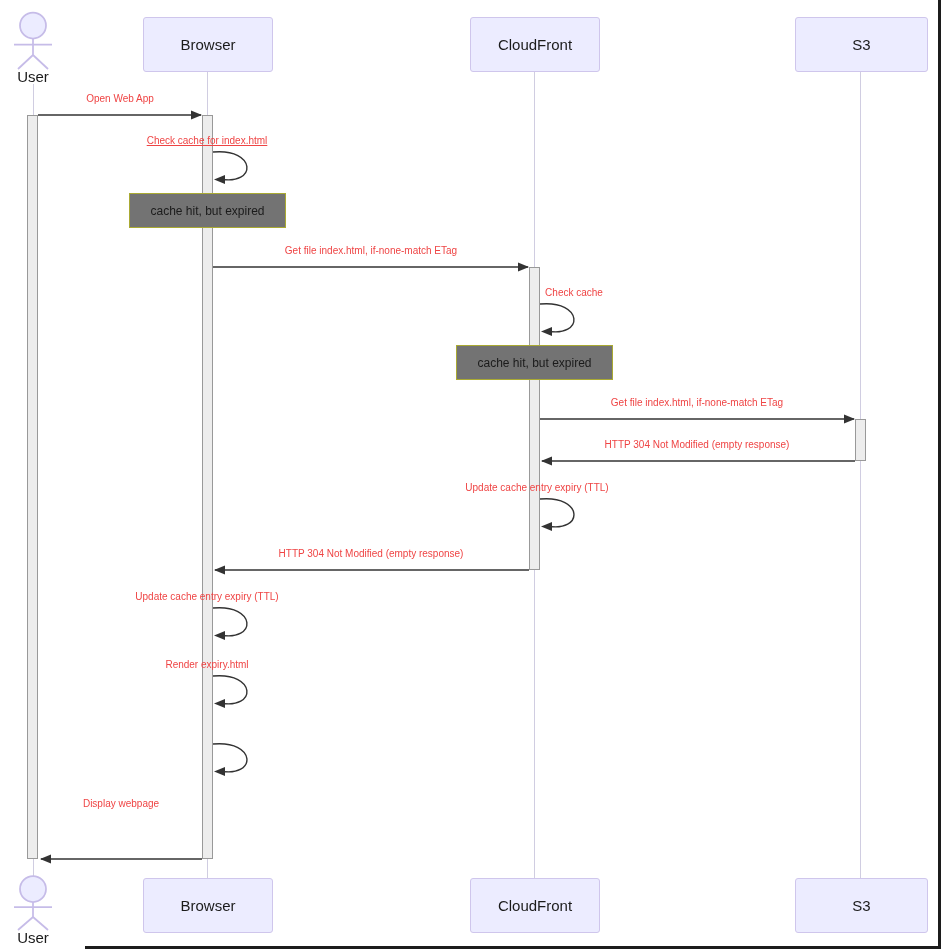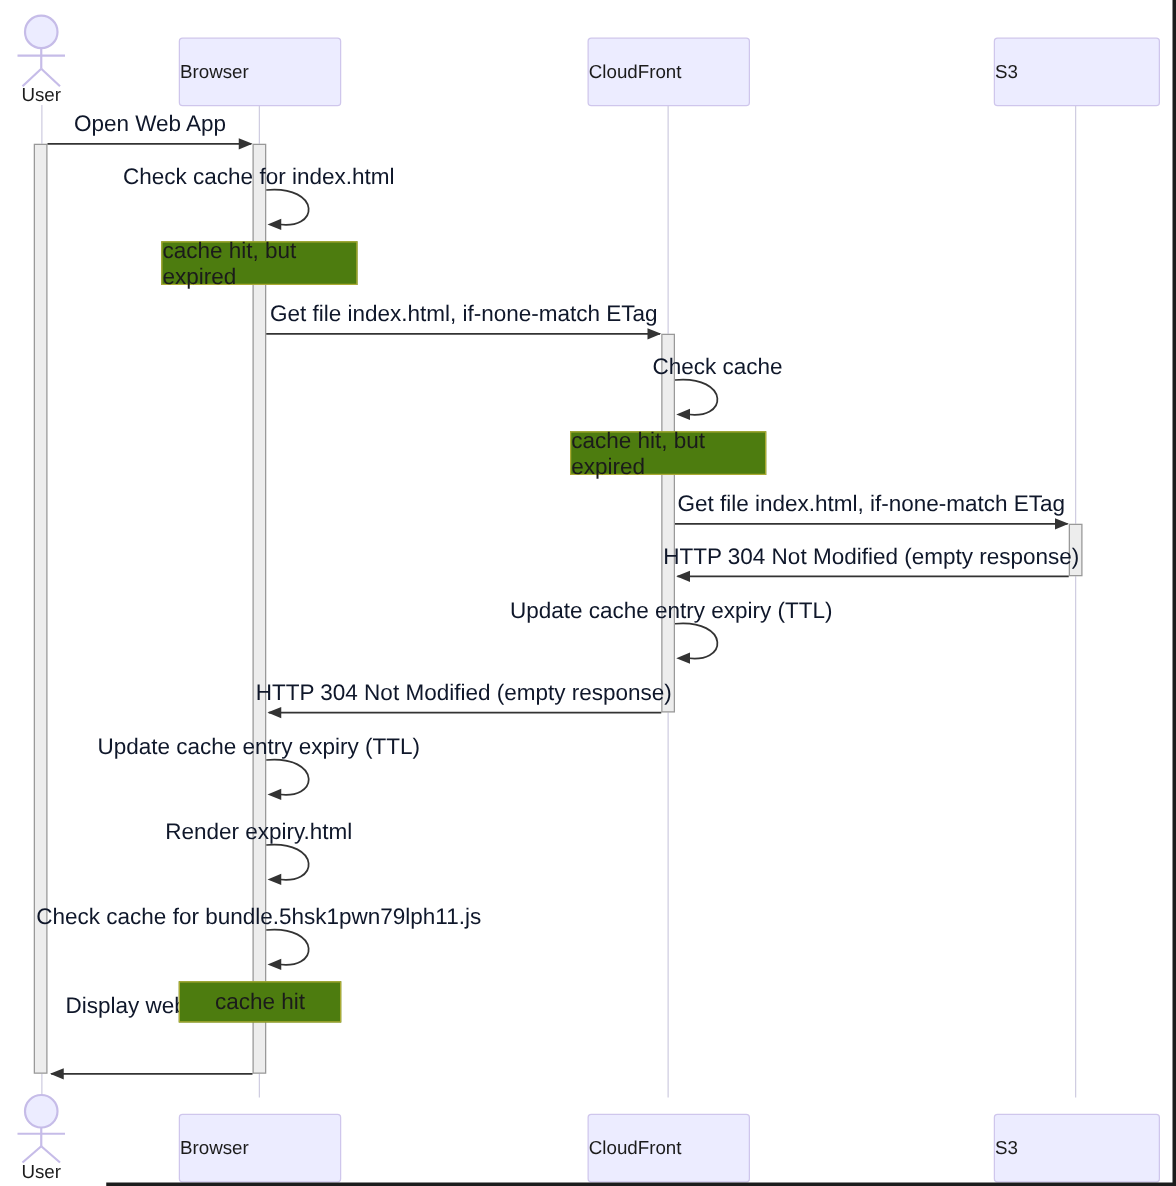--- a/index.html
+++ b/index.html
@@ -4,30 +4,30 @@
 <style>
   html,body{margin:0;padding:0;background:#ffffff;}
   .canvas{
     position:relative;width:941px;height:949px;background:#ffffff;overflow:hidden;
     font-family:"Liberation Sans","DejaVu Sans",sans-serif;color:#333;
   }
   .lifeline{position:absolute;width:1px;background:#d0cde1;}
   .activation{position:absolute;width:11px;background:#EDEDED;border:1px solid #999999;box-sizing:border-box;}
   .actor-box{
     position:absolute;height:55px;background:#ECECFF;border:1px solid #CFC6EC;border-radius:3px;
-    box-sizing:border-box;display:flex;align-items:center;justify-content:flex-start;
-    font-size:15px;color:#1b1b1b;margin-top:13px;
+    box-sizing:border-box;display:flex;align-items:center;justify-content:center;
+    font-size:15px;color:#1b1b1b;
   }
   .note{
-    position:absolute;background:#4d7c0f;border:1px solid #AAAA33;box-sizing:border-box;
-    display:flex;align-items:center;justify-content:center;font-size:18px;color:#1b1b1b;
+    position:absolute;background:#737373;border:1px solid #AAAA33;box-sizing:border-box;
+    display:flex;align-items:center;justify-content:center;font-size:12px;color:#1b1b1b;
   }
   .msg-label{
     position:absolute;transform:translateX(-50%);white-space:nowrap;
-    font-size:18px;line-height:18px;color:#0f172a;
+    font-size:10px;line-height:18px;color:#ef4444;
   }
   .actor-name{
     position:absolute;transform:translateX(-50%);white-space:nowrap;
     font-size:15px;line-height:16px;color:#1b1b1b;text-align:center;
   }
   .overlay{position:absolute;left:0;top:0;}
   .edge-line{position:absolute;background:#1c1c1c;}
 </style>
 </head>
 <body>
@@ -99,40 +99,36 @@
       <polygon points="541,526.5 552,522 552,531"></polygon>
       <polygon points="214,570 225,565.5 225,574.5"></polygon>
       <polygon points="214,635.5 225,631 225,640"></polygon>
       <polygon points="214,703.5 225,699 225,708"></polygon>
       <polygon points="214,771.5 225,767 225,776"></polygon>
       <polygon points="40,859 51,854.5 51,863.5"></polygon>
     </g>
   </svg>
 
   <div class="msg-label" style="left:120px;top:90px;">Open Web App</div>
-  <div class="msg-label" style="left:207px;top:132px;">Check cache for index.html</div>
+  <div class="msg-label" style="left:207px;top:132px;text-decoration:underline;">Check cache for index.html</div>
   <div class="msg-label" style="left:371px;top:242px;">Get file index.html, if-none-match ETag</div>
   <div class="msg-label" style="left:537px;top:284px;margin-left:37px;">Check cache</div>
   <div class="msg-label" style="left:697px;top:394px;">Get file index.html, if-none-match ETag</div>
   <div class="msg-label" style="left:697px;top:436px;">HTTP 304 Not Modified (empty response)</div>
   <div class="msg-label" style="left:537px;top:479px;">Update cache entry expiry (TTL)</div>
   <div class="msg-label" style="left:371px;top:545px;">HTTP 304 Not Modified (empty response)</div>
   <div class="msg-label" style="left:207px;top:588px;">Update cache entry expiry (TTL)</div>
   <div class="msg-label" style="left:207px;top:656px;">Render expiry.html</div>
-  <div class="msg-label" style="left:207px;top:724px;">Check cache for bundle.5hsk1pwn79lph11.js</div>
   <div class="msg-label" style="left:121px;top:795px;">Display webpage</div>
 
   <div class="note" style="left:129px;top:193px;width:157px;height:35px;">
     <span>cache hit, but expired</span>
   </div>
   <div class="note" style="left:456px;top:345px;width:157px;height:35px;">
     <span>cache hit, but expired</span>
-  </div>
-  <div class="note" style="left:143px;top:785px;width:130px;height:33px;">
-    <span>cache hit</span>
   </div>
 
   <div class="actor-box" style="left:143px;top:17px;width:130px;">
     <span>Browser</span>
   </div>
   <div class="actor-box" style="left:470px;top:17px;width:130px;">
     <span>CloudFront</span>
   </div>
   <div class="actor-box" style="left:795px;top:17px;width:133px;">
     <span>S3</span>

